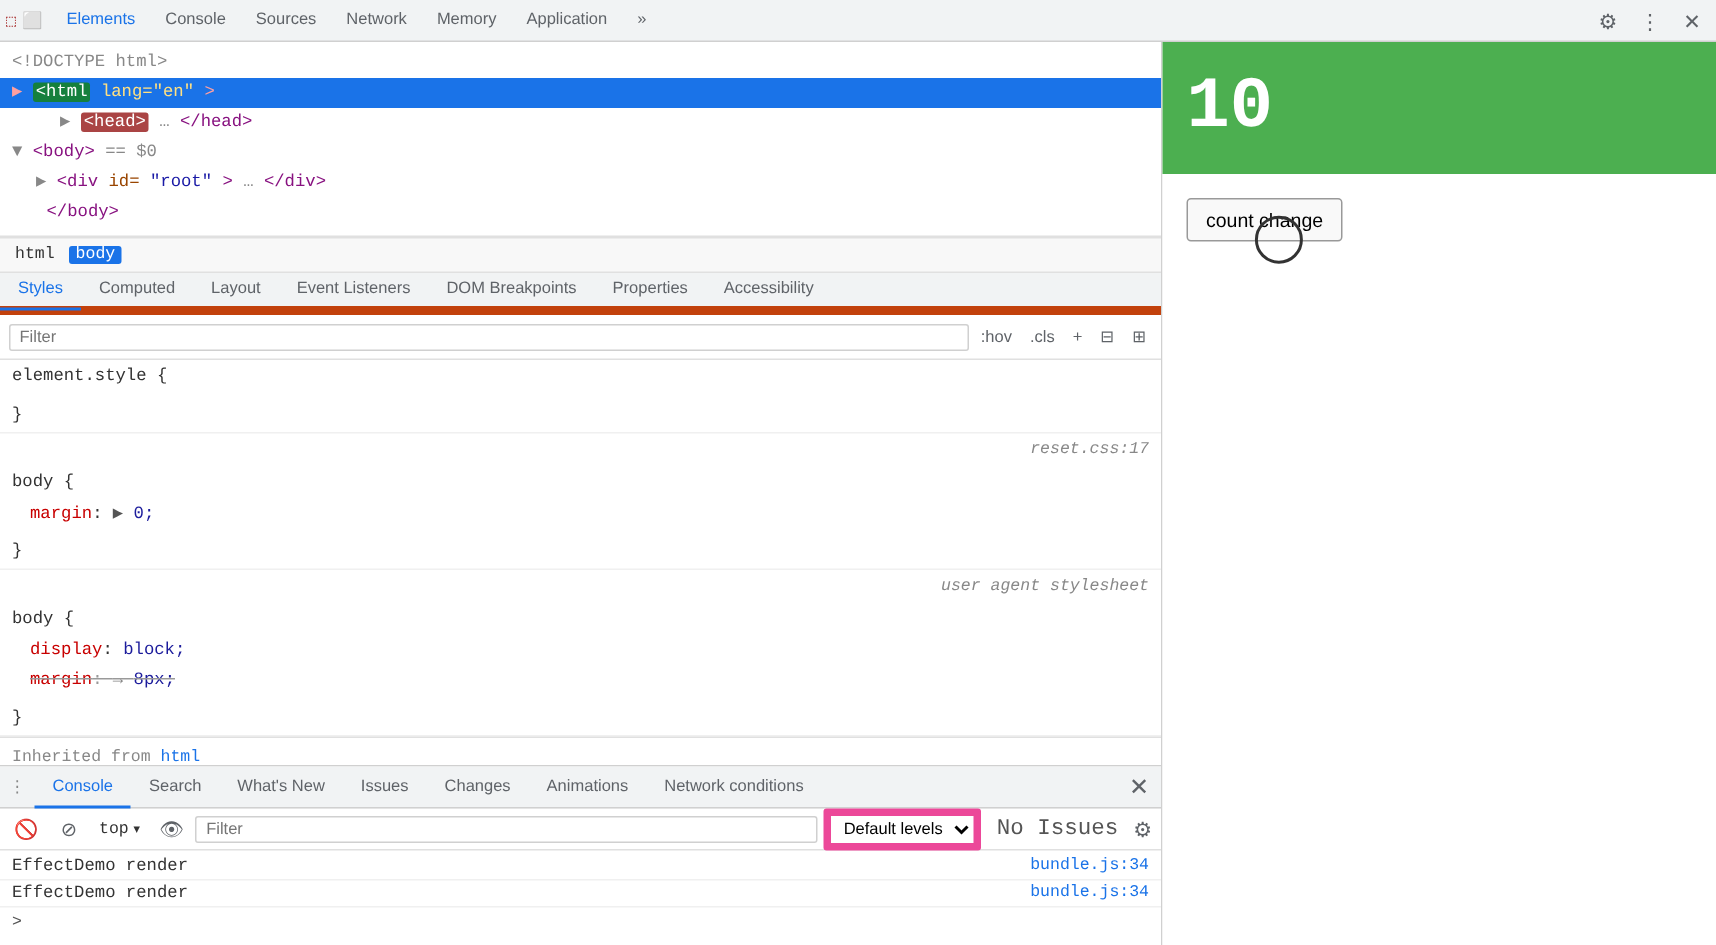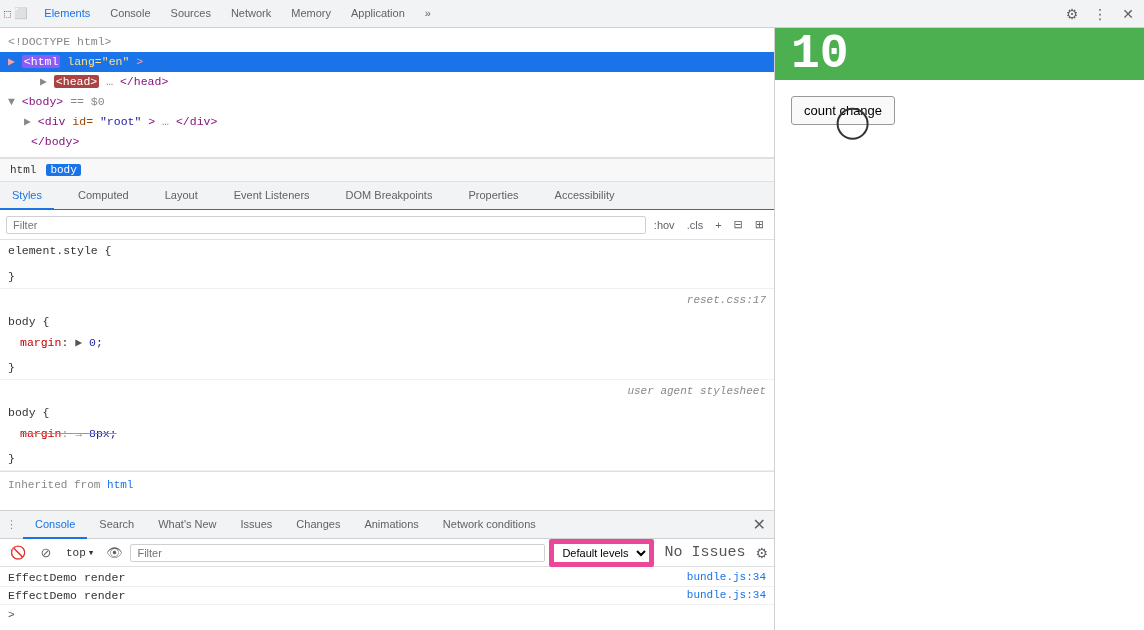--- a/index.html
+++ b/index.html
@@ -72,21 +72,21 @@
       overflow: hidden;
     }
     .dom-line {
       padding: 1px 4px 1px 8px;
       line-height: 18px;
       color: #333;
       white-space: nowrap;
       font-size: 11.5px;
     }
     .dom-line.selected { background: #1a73e8; color: white; }
-    .dom-tag-highlight { background: #8b5cf6; color: white; padding: 0 2px; border-radius: 2px; }
+    .dom-tag-highlight { background: #15803d; color: white; padding: 0 2px; border-radius: 2px; }
 
     
     .breadcrumb-bar {
       display: flex;
       align-items: center;
       background: #f8f8f8;
       border-top: 1px solid #e0e0e0;
       border-bottom: 1px solid #e0e0e0;
       padding: 2px 8px;
       font-size: 11px;
@@ -94,25 +94,24 @@
       height: 24px;
       flex-shrink: 0;
     }
     .breadcrumb-item { color: #333; cursor: pointer; padding: 0 2px; }
     .breadcrumb-item.active { background: #1a73e8; color: white; padding: 0 4px; border-radius: 2px; }
 
     
     .sub-tabs {
       display: flex;
       background: #f1f3f4;
-      border-bottom: 1px solid #c2410c;
+      border-bottom: 6px solid #c2410c;
       height: 28px;
       align-items: center;
       flex-shrink: 0;
-      gap: 12px;
     }
     .sub-tab {
       padding: 4px 12px;
       font-size: 11px;
       cursor: pointer;
       color: #5f6368;
       border: none;
       background: none;
       height: 28px;
       border-bottom: 2px solid transparent;
@@ -283,21 +282,21 @@
       display: flex;
       flex-direction: column;
       background: #ffffff;
     }
     .app-header {
       background: #4caf50;
       color: white;
       font-size: 48px;
       font-weight: bold;
       padding: 8px 16px;
-      height: 52px;
+      height: 88px;
       display: flex;
       align-items: center;
     }
     .app-body {
       padding: 16px;
       display: flex;
       align-items: flex-start;
       gap: 16px;
     }
     .count-change-btn {
@@ -428,20 +427,24 @@
         <div class="style-selector">}</div>
       </div>
 
       <div class="style-section">
         <div class="style-section-header">
           <span style="margin-left:auto; font-style:italic; color:#888;">user agent stylesheet</span>
         </div>
         <div class="style-selector">body {</div>
         <div class="style-props">
           <div class="style-prop">
+            <span class="prop-name">display</span>:
+            <span class="prop-value"> block;</span>
+          </div>
+          <div class="style-prop">
             <span class="strikethrough">
               <span class="prop-name">margin</span>:
               <span style="color:#888;"> → </span>
               <span class="prop-value"> 8px;</span>
             </span>
           </div>
         </div>
         <div class="style-selector">}</div>
       </div>
 

